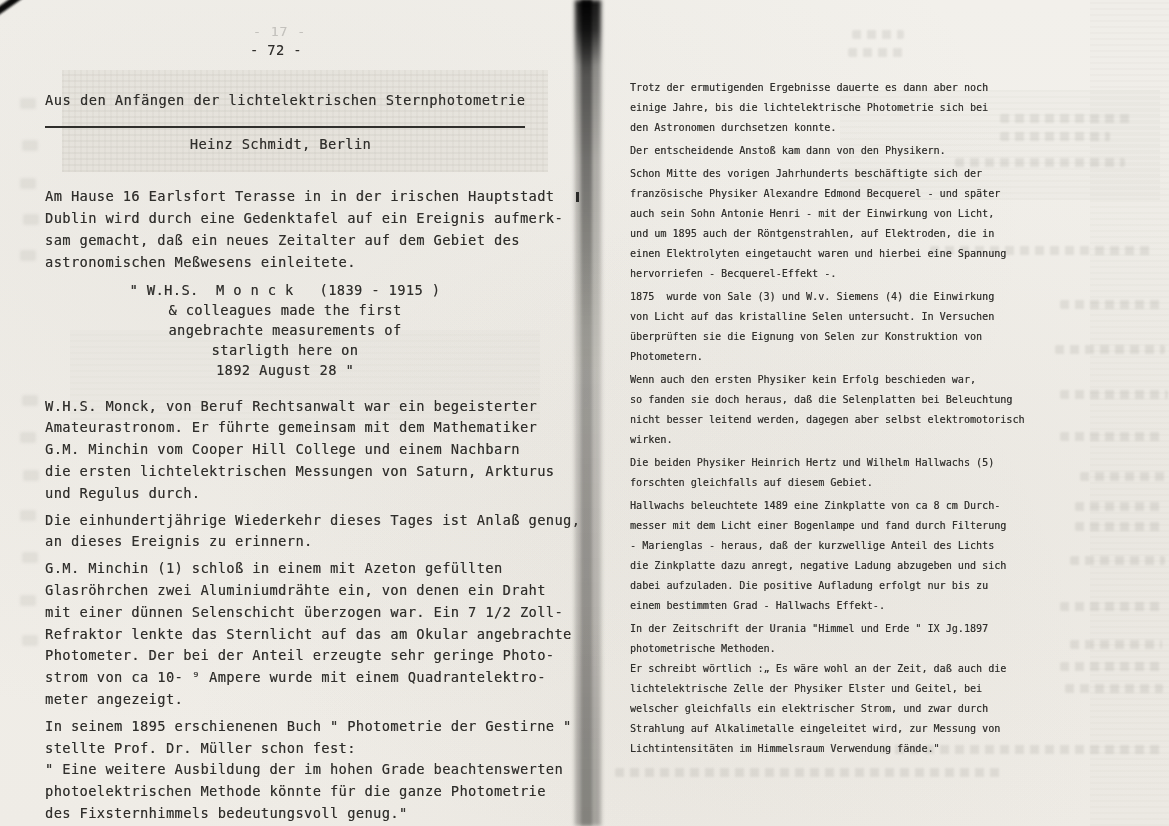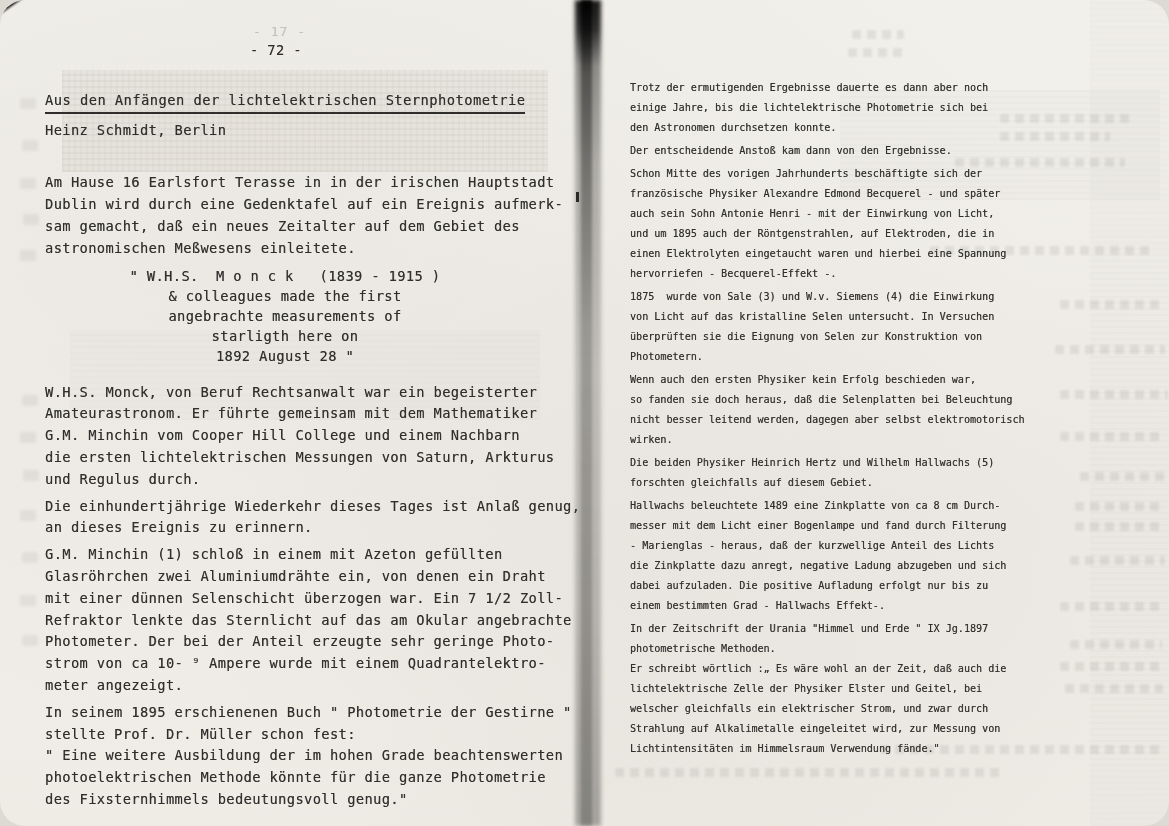--- a/index.html
+++ b/index.html
@@ -7,21 +7,20 @@
     position:relative;
     width:1169px;height:826px;
     overflow:hidden;
     font-family:"DejaVu Sans Mono","Liberation Mono",monospace;
     color:#2f2e2b;
     background:
       radial-gradient(ellipse at 22% 28%, rgba(178,173,162,0.10), transparent 60%),
       radial-gradient(ellipse at 78% 62%, rgba(178,173,162,0.09), transparent 55%),
       radial-gradient(ellipse at 55% 90%, rgba(178,173,162,0.07), transparent 50%),
       linear-gradient(#f2f0eb,#efece6);
-    border-radius: 25px;
   }
   .txt{ text-shadow:0.3px 0.3px 0.4px rgba(47,46,43,0.55); }
   .tl{ white-space:pre; }
 
   
   .col-left{
     position:absolute;left:45px;top:40px;width:516px;
     font-size:13.6px;letter-spacing:0.45px;line-height:21.8px;
   }
   .col-right{
@@ -31,24 +30,24 @@
   .pageno{ margin:0 0 28px 205px; }
   .ghost-pageno{
     position:absolute;left:253px;top:24px;
     font-size:13px;opacity:0.22;filter:blur(0.7px);
     letter-spacing:1px;
   }
   .title-wrap{ margin-bottom:6px; }
   .doc-title{
     display:inline-block;
     border-bottom:2.5px solid #2f2e2b;
-    padding-bottom:0;
+    padding-bottom:14px;
     letter-spacing:0.55px;
   }
-  .byline{ text-align:left;padding-right:45px;margin-bottom:31px; }
+  .byline{ text-align:center;padding-right:45px;margin-bottom:31px; }
   .para{ margin:0 0 5px 0; }
   .quote{
     text-align:center;
     width:452px;
     margin:6px 0 16px 14px;
     line-height:20px;
   }
   .rp .para{ margin:0 0 3px 0; }
 
   
@@ -198,21 +197,21 @@
   </div>
 
   <div class="col-right txt rp">
     <div>
         <div class="para">
           <div class="tl">Trotz der ermutigenden Ergebnisse dauerte es dann aber noch</div>
           <div class="tl">einige Jahre, bis die lichtelektrische Photometrie sich bei</div>
           <div class="tl">den Astronomen durchsetzen konnte.</div>
         </div>
         <div class="para">
-          <div class="tl">Der entscheidende Anstoß kam dann von den Ergebnisse.</div>
+          <div class="tl">Der entscheidende Anstoß kam dann von den Physikern.</div>
         </div>
         <div class="para">
           <div class="tl">Schon Mitte des vorigen Jahrhunderts beschäftigte sich der</div>
           <div class="tl">französische Physiker Alexandre Edmond Becquerel - und später</div>
           <div class="tl">auch sein Sohn Antonie Henri - mit der Einwirkung von Licht,</div>
           <div class="tl">und um 1895 auch der Röntgenstrahlen, auf Elektroden, die in</div>
           <div class="tl">einen Elektrolyten eingetaucht waren und hierbei eine Spannung</div>
           <div class="tl">hervorriefen - Becquerel-Effekt -.</div>
         </div>
         <div class="para">

